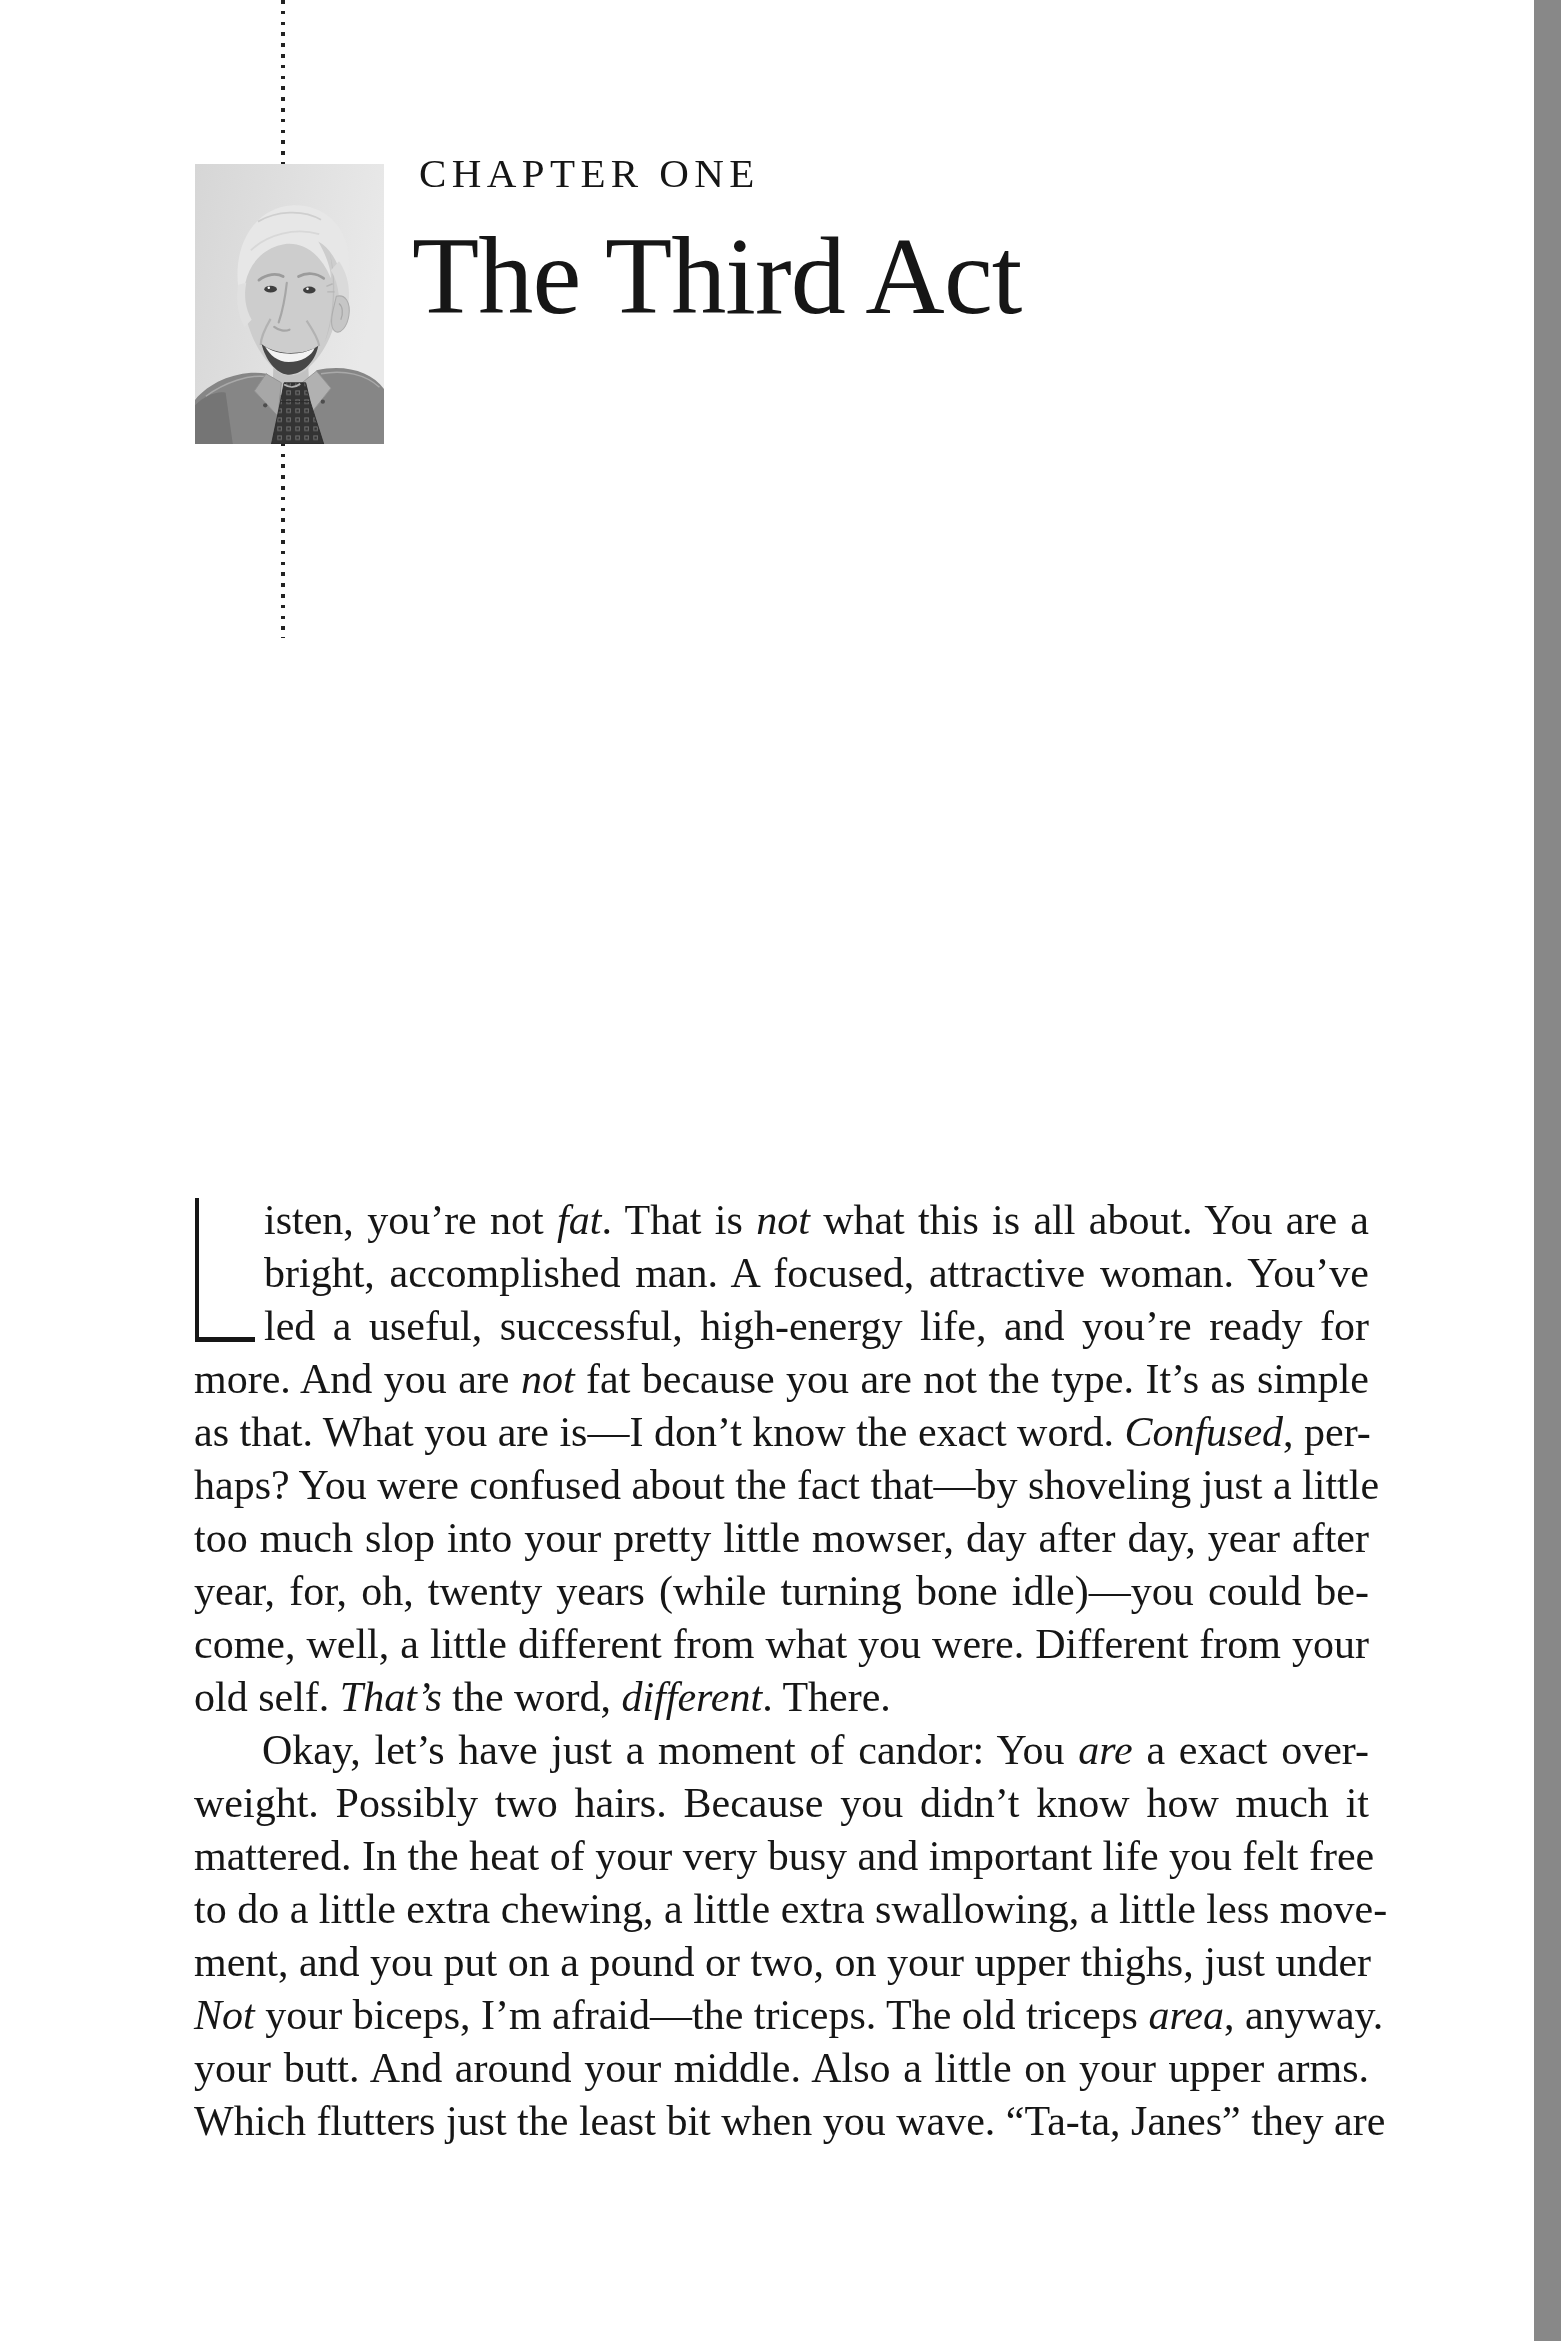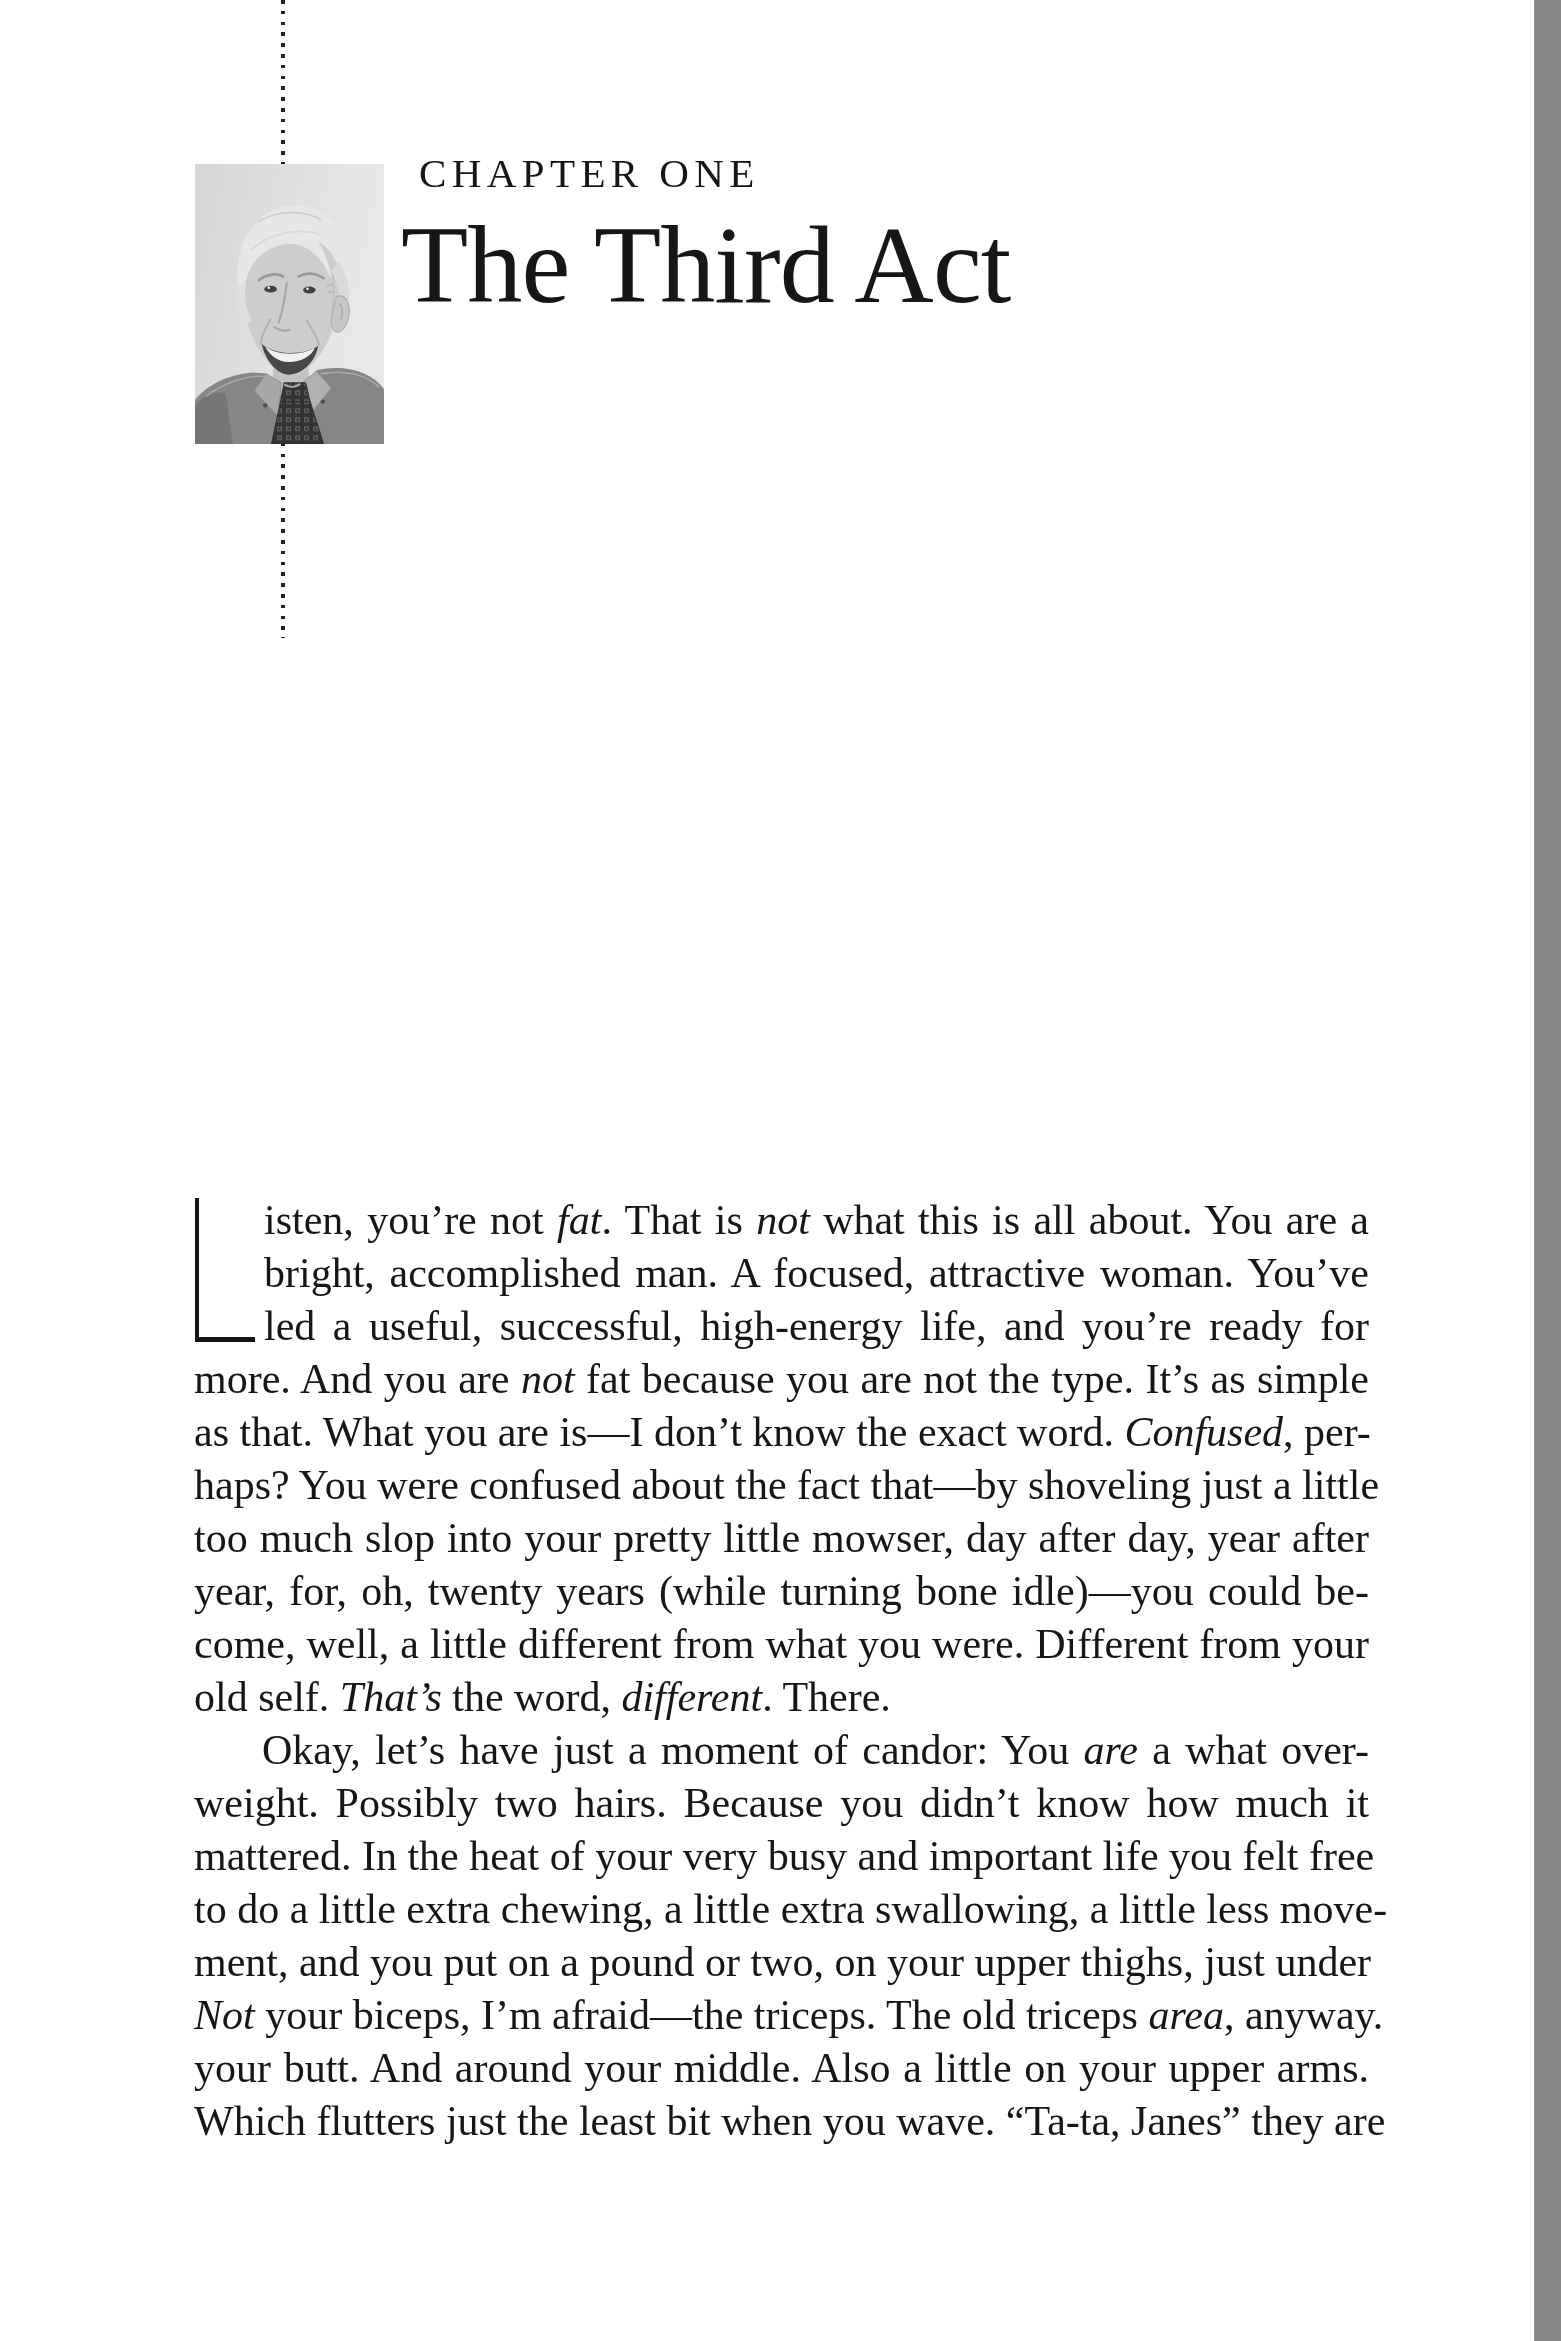--- a/index.html
+++ b/index.html
@@ -27,21 +27,21 @@
   }
   .portrait svg{display:block;width:100%;height:100%;}
   
   .kicker{
     position:absolute;left:419px;top:153px;
     font-size:41px;letter-spacing:5.4px;line-height:1;
     color:var(--ink);white-space:nowrap;
   }
   
   .title{
-    position:absolute;left:400px;top:209px;margin:1px;
+    position:absolute;left:400px;top:209px;margin:12px;
     font-size:110px;font-weight:normal;line-height:1;
     letter-spacing:-0.9px;color:var(--ink);white-space:nowrap;
   }
   
   .body-text{
     position:absolute;left:194px;top:1194px;width:1175px;
     font-size:42px;line-height:53px;color:var(--ink);
   }
   .line{
     text-align:justify;
@@ -143,21 +143,21 @@
         <div class="line" style="padding-left: 70px;"><span>isten, you’re not </span><em>fat</em><span>. That is </span><em>not</em><span> what this is all about. You are a</span></div>
         <div class="line" style="padding-left: 70px;"><span>bright, accomplished man. A focused, attractive woman. You’ve</span></div>
         <div class="line" style="padding-left: 70px;"><span>led a useful, successful, high-energy life, and you’re ready for</span></div>
         <div class="line"><span>more. And you are </span><em>not</em><span> fat because you are not the type. It’s as simple</span></div>
         <div class="line"><span>as that. What you are is—I don’t know the exact word. </span><em>Confused</em><span>, per-</span></div>
         <div class="line"><span>haps? You were confused about the fact that—by shoveling just a little</span></div>
         <div class="line"><span>too much slop into your pretty little mowser, day after day, year after</span></div>
         <div class="line"><span>year, for, oh, twenty years (while turning bone idle)—you could be-</span></div>
         <div class="line"><span>come, well, a little different from what you were. Different from your</span></div>
         <div class="line no-just"><span>old self. </span><em>That’s</em><span> the word, </span><em>different</em><span>. There.</span></div>
-        <div class="line" style="padding-left: 68px;"><span>Okay, let’s have just a moment of candor: You </span><em>are</em><span> a what over-</span></div>
+        <div class="line" style="padding-left: 68px;"><span>Okay, let’s have just a moment of candor: You </span><em>are</em><span> a exact over-</span></div>
         <div class="line"><span>weight. Possibly two hairs. Because you didn’t know how much it</span></div>
         <div class="line"><span>mattered. In the heat of your very busy and important life you felt free</span></div>
         <div class="line"><span>to do a little extra chewing, a little extra swallowing, a little less move-</span></div>
         <div class="line"><span>ment, and you put on a pound or two, on your upper thighs, just under</span></div>
         <div class="line"><em>Not</em><span> your biceps, I’m afraid—the triceps. The old triceps </span><em>area</em><span>, anyway.</span></div>
         <div class="line"><span>your butt. And around your middle. Also a little on your upper arms.</span></div>
         <div class="line"><span>Which flutters just the least bit when you wave. “Ta-ta, Janes” they are</span></div>
       </div>
   </section>
 

